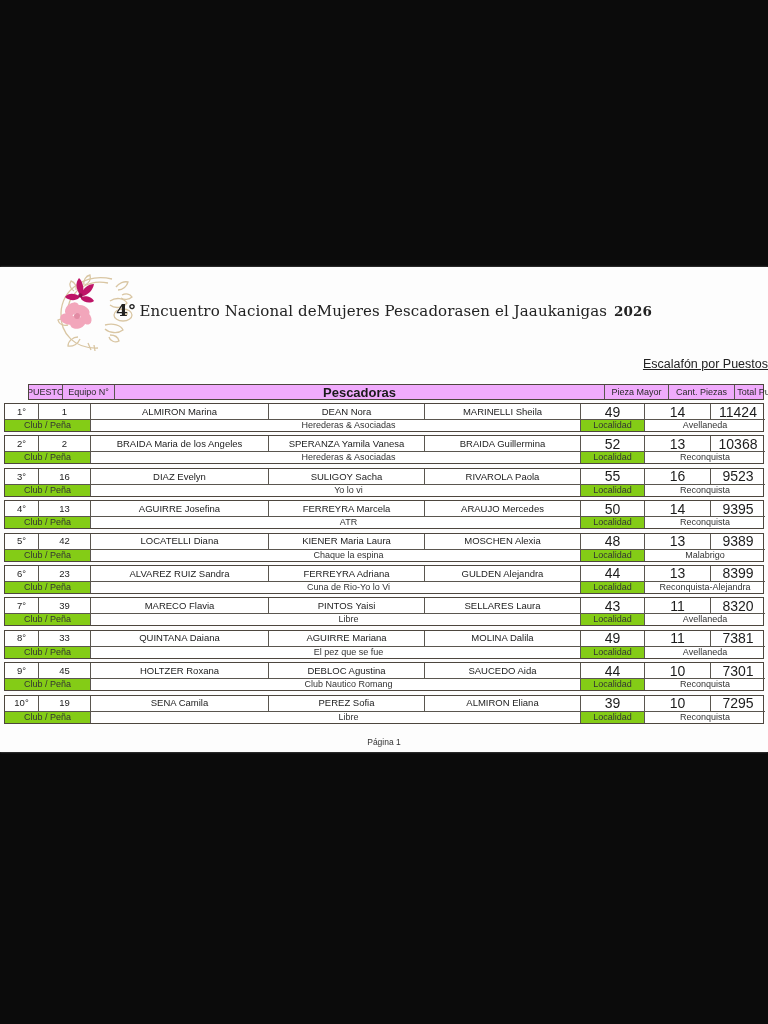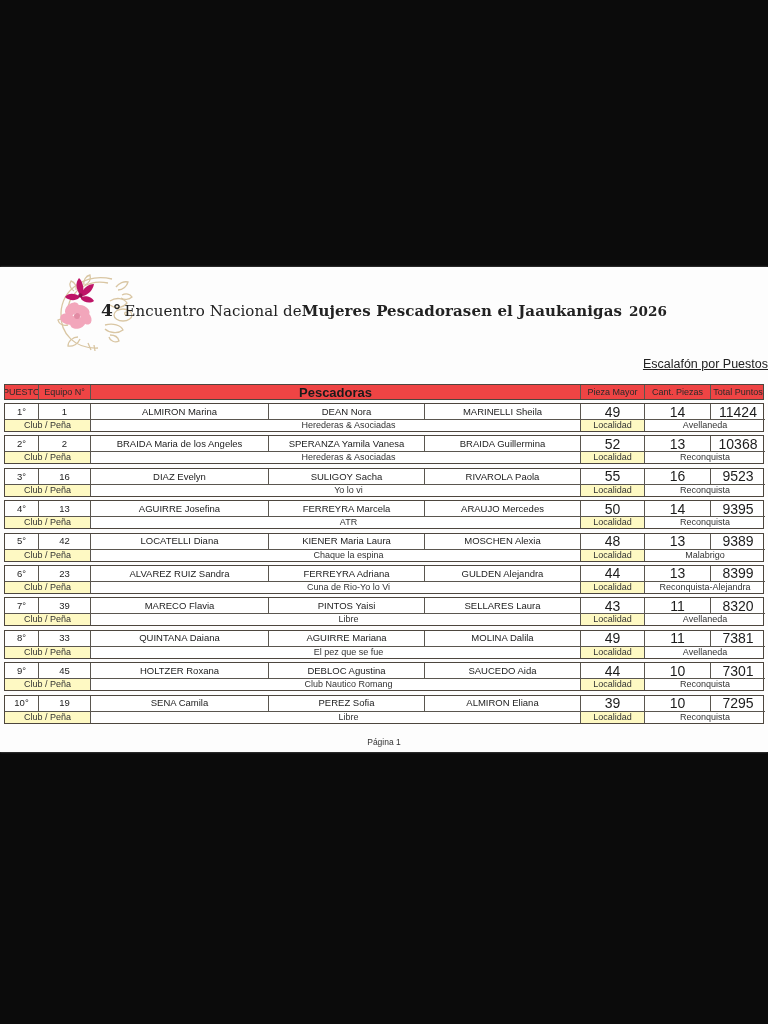--- a/index.html
+++ b/index.html
@@ -15,50 +15,50 @@
     box-shadow:0 0 2px #666;
   }
   .logo{position:absolute;left:50px;top:6px;width:92px;height:80px;}
   .title{
     position:absolute;left:0;right:0;top:33px;text-align:center;
     font-family:"DejaVu Serif", serif;
     font-size:15px;letter-spacing:0.1px;color:#222;
     white-space:nowrap;
   }
   .title .t-num{font-weight:bold;font-size:17px;margin-right:3px;}
-  .title .t-bold{font-weight:bold;}
+  .title .t-bold{font-weight:normal;}
   .title .t-year{font-weight:bold;font-size:13.5px;margin-left:7px;}
   .subtitle{
     position:absolute;left:0;right:0;top:90px;text-align:right;
     font-size:12.5px;color:#222;
     text-decoration:underline;
     padding-left:32px;
   }
   .tablewrap{position:absolute;left:4px;top:117px;width:760px;}
   .tbl-header,.block{
     display:grid;
     grid-template-columns:34px 52px 178px 156px 156px 64px 66px 54px;
     box-sizing:border-box;
     border:1px solid #4d463e;
     background:#ffffff;
   }
-  .tbl-header{grid-template-rows:14px;background:#ef4444;margin-bottom:3px;}
+  .tbl-header{grid-template-rows:14px;background:#f0abfc;margin-bottom:3px;margin-left:24px;}
   .block{grid-template-rows:16px 11px;margin-bottom:3.4px;}
   .cell{
     display:flex;align-items:center;justify-content:center;
     overflow:hidden;white-space:nowrap;
     border-right:1px solid #5a564f;
     box-sizing:border-box;
     line-height:1;
   }
   .cell.last{border-right:none;}
   .r1{border-bottom:1px solid #5a564f;font-size:9.5px;}
   .r1.num{font-size:14px;}
   .r2{font-size:9px;color:#333;}
-  .orange{background:#fef9c3;}
+  .orange{background:#84cc16;}
   .hc{font-size:9px;color:#2a2a2a;}
   .hc.pesc{font-size:13px;font-weight:bold;color:#1a1a1a;}
   .sp-label{grid-column:1/3;}
   .sp-club{grid-column:3/6;padding-left:26px;}
   .sp-locl{grid-column:6/7;}
   .sp-loc{grid-column:7/9;border-right:none;}
   .hsp-pesc{grid-column:3/6;}
   .footer{
     position:absolute;left:0;right:0;top:470px;text-align:center;
     font-size:8.5px;color:#333;

